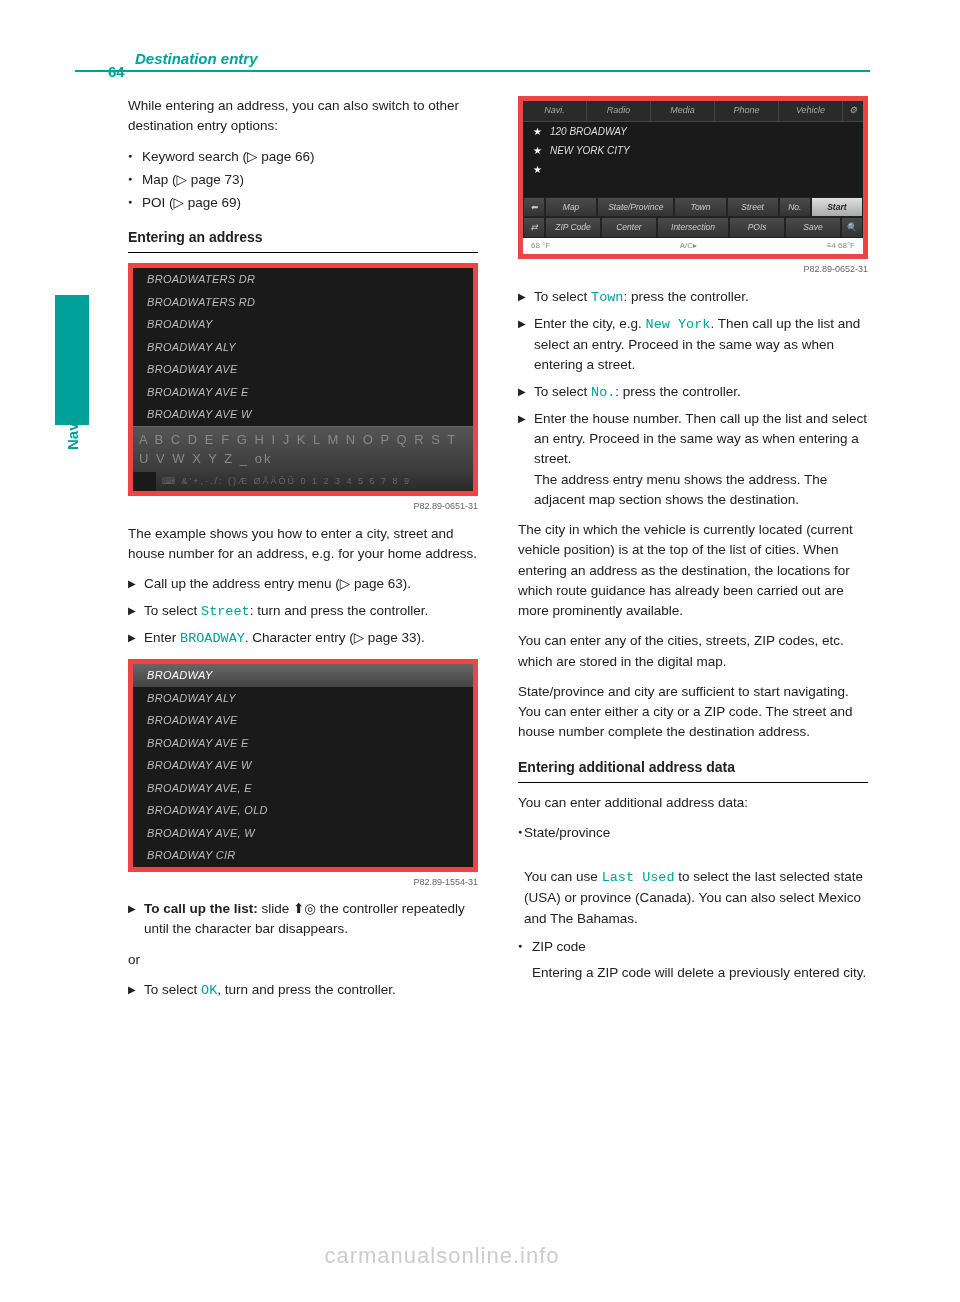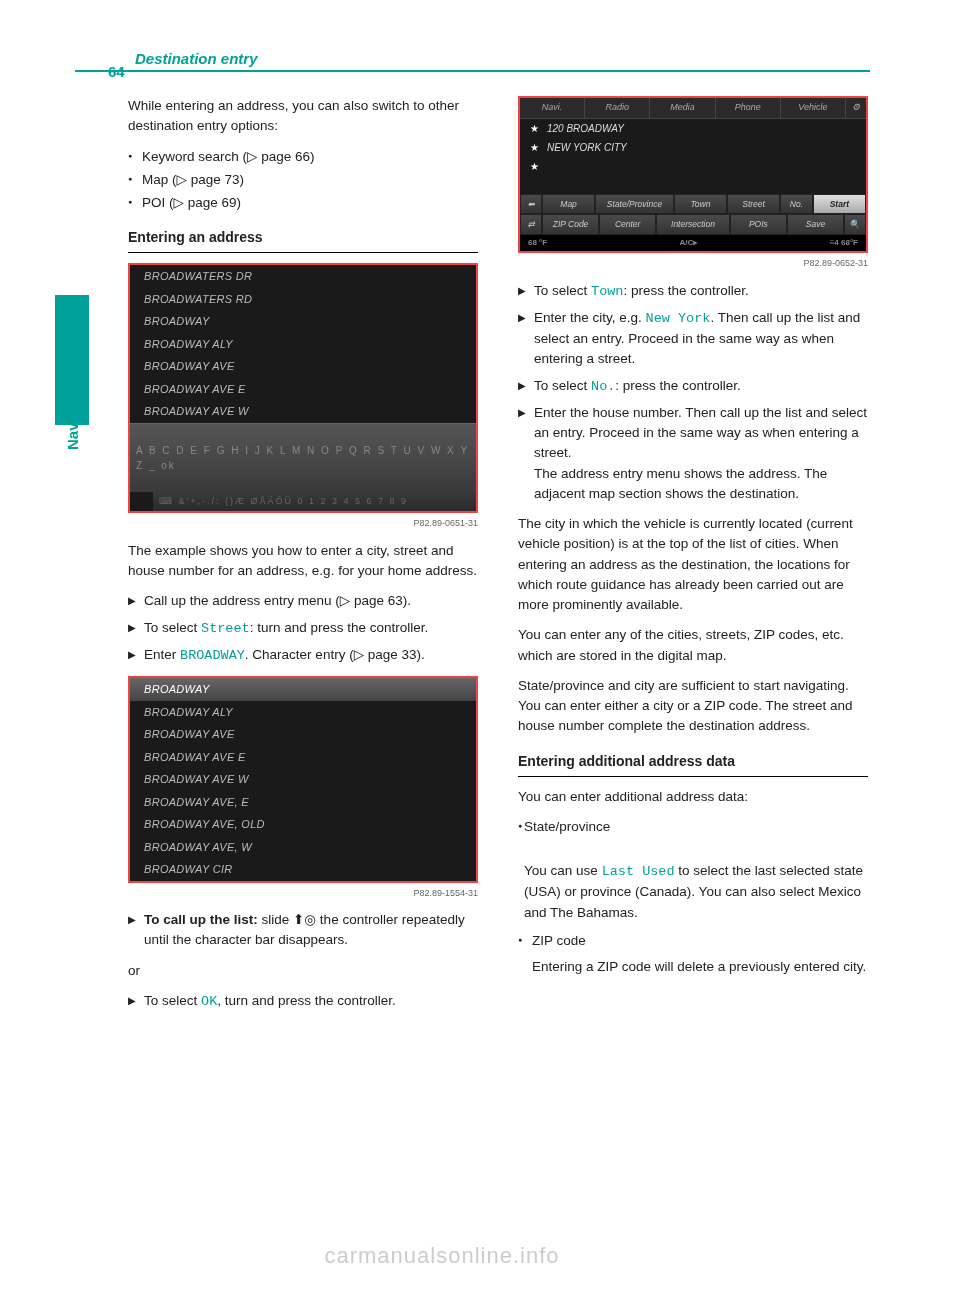--- a/index.html
+++ b/index.html
@@ -79,36 +79,36 @@
     font-size: 14px;
   }
   .section-rule {
     height: 1px;
     background: #000;
     margin-bottom: 10px;
   }
   .screenshot {
     width: 100%;
     background: #1a1a1a;
-    border: 2px solid #ef4444;
+    border: 5px solid #ef4444;
     margin-bottom: 4px;
   }
   .ss-row {
     padding: 3px 14px;
     color: #bbb;
     font-size: 11px;
     font-style: italic;
     letter-spacing: 0.3px;
   }
   .ss-charbar {
     background: linear-gradient(#555,#3a3a3a);
     color: #888;
-    font-size: 10px;
+    font-size: 13px;
     letter-spacing: 2px;
-    padding: 19px 6px;
+    padding: 3px 6px;
     border-top:1px solid #666;
   }
   .ss-charbar2 {
     background: linear-gradient(#3a3a3a,#2a2a2a);
     color: #666;
     font-size: 9px;
     letter-spacing: 2px;
     padding: 3px 6px;
     margin-left: 23px;
   }
@@ -157,22 +157,21 @@
     border:1px solid #222;
     background:linear-gradient(#4a4a4a,#333);
   }
   .btn-cell.highlight { background:linear-gradient(#e0e0e0,#aaa); color:#222; font-weight:bold;}
   .status-row {
     display:flex;
     justify-content:space-between;
     padding:2px 8px;
     font-size:8px;
     color:#888;
-    background:#000000;
-    font-weight:bold;
+    background:#ffffff;
   }
   .watermark {
     position:absolute;
     bottom:30px;
     left:0;
     width:884px;
     text-align:center;
     font-size:22px;
     color:#ccc;
     letter-spacing:1px;

